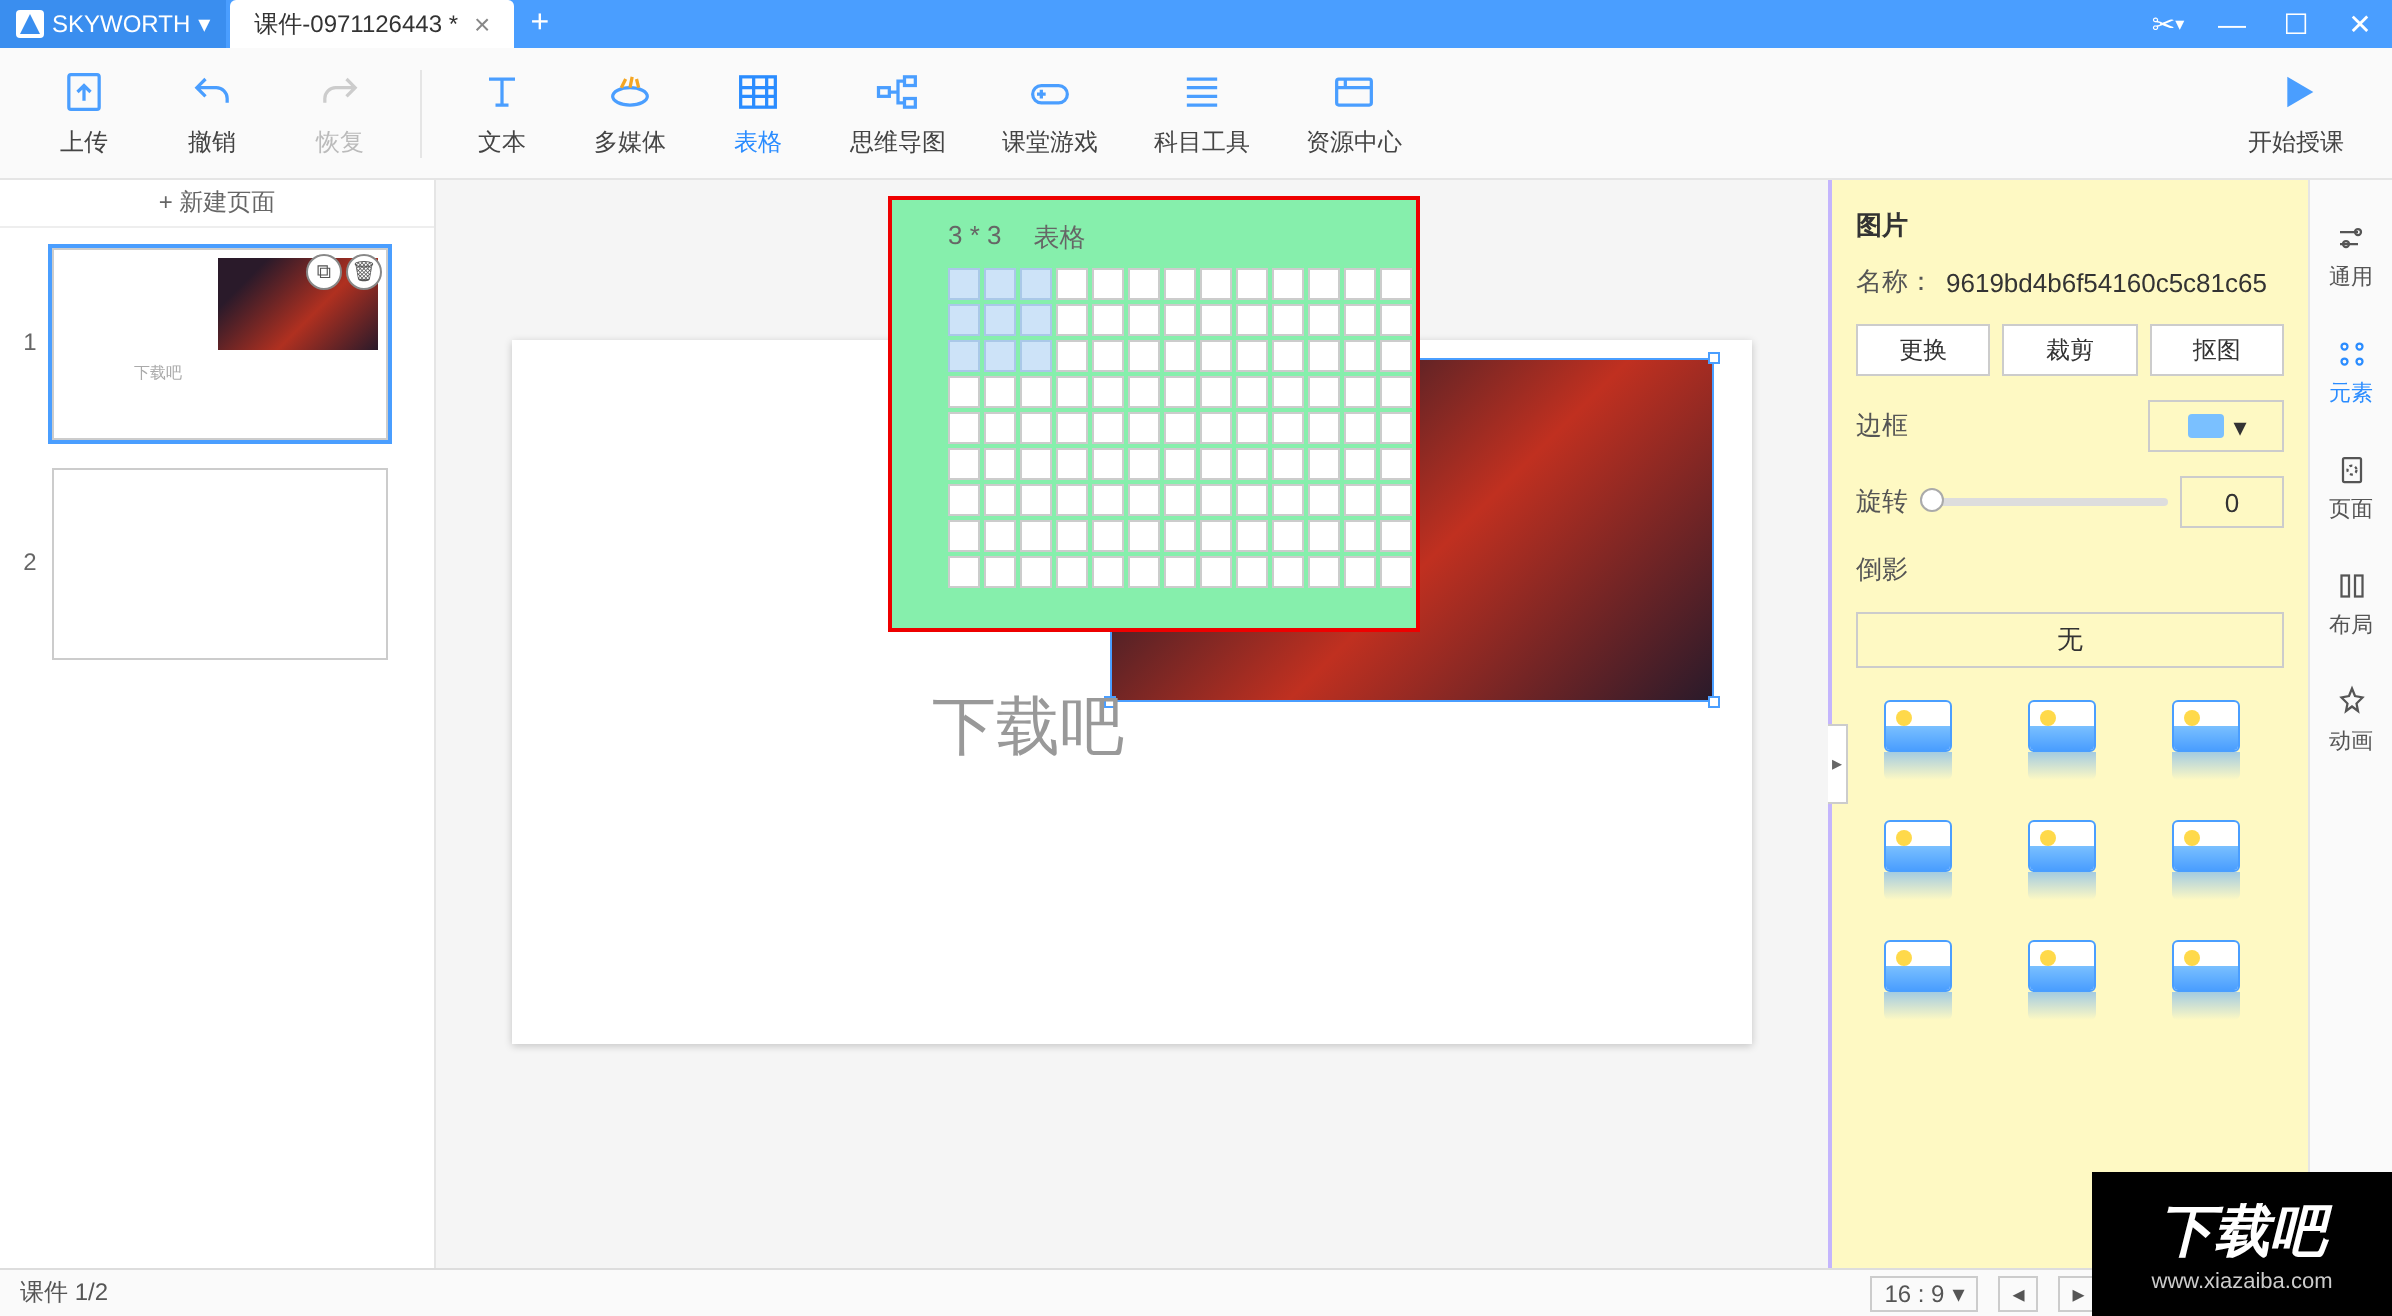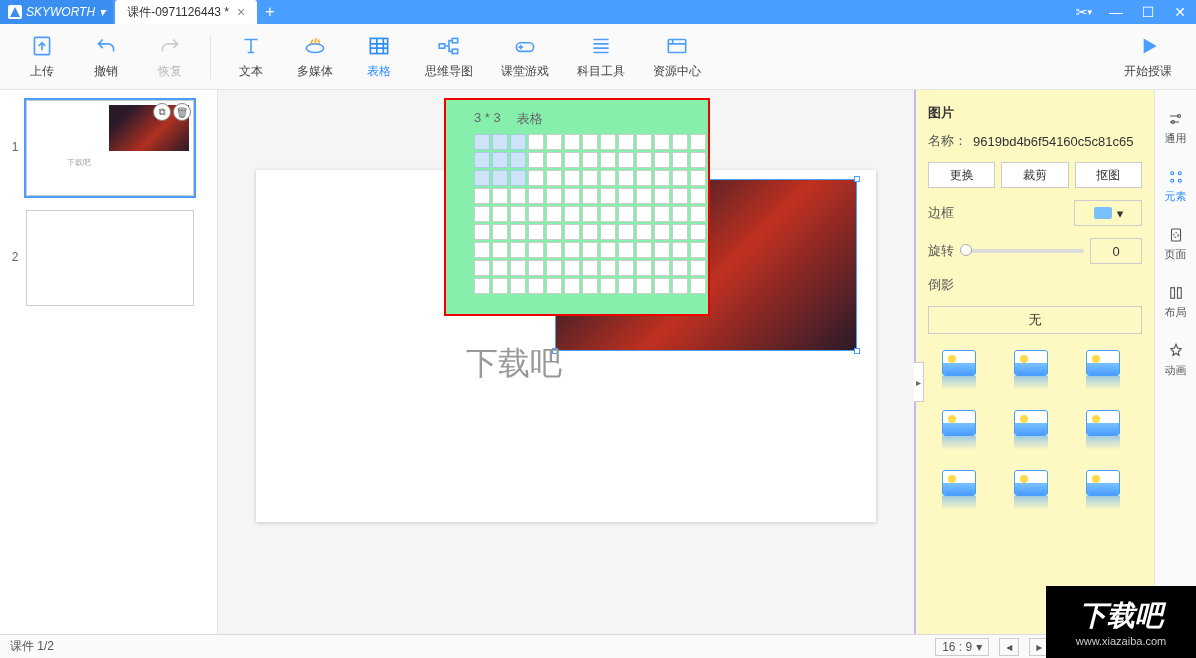--- a/index.html
+++ b/index.html
@@ -1,20 +1,20 @@
 <!DOCTYPE html>
 <html><head>
 <meta charset="utf-8">
 <style>
 * { box-sizing: border-box; margin: 0; padding: 0; font-family: "Microsoft YaHei", sans-serif; }
 body { width: 1196px; height: 658px; overflow: hidden; background: #fff; position: relative; }
 
 
 .titlebar { height: 24px; background: #4a9eff; display: flex; align-items: center; color: #fff; font-size: 12px; }
-.titlebar .logo { background: #3a8eef; padding: 0 8px; height: 24px; display: flex; align-items: center; gap: 4px; font-style: italic; }
+.titlebar .logo { background: #3a8eef; padding: 0 8px; height: 24px; display: flex; align-items: center; gap: 4px; }
 .titlebar .logo-icon { width: 14px; height: 14px; background: #fff; border-radius: 2px; position: relative; }
 .titlebar .logo-icon::after { content: ""; position: absolute; inset: 2px; background: #3a8eef; clip-path: polygon(50% 0, 100% 100%, 0 100%); }
 .titlebar .tab { background: #fff; color: #333; padding: 0 12px; height: 24px; display: flex; align-items: center; border-radius: 3px 3px 0 0; margin-left: 2px; }
 .titlebar .tab .close { margin-left: 8px; color: #888; font-size: 14px; }
 .titlebar .spacer { flex: 1; }
 .titlebar .wbtn { width: 32px; height: 24px; display: flex; align-items: center; justify-content: center; font-size: 14px; }
 
 
 .toolbar { height: 66px; background: #fafafa; border-bottom: 1px solid #e5e5e5; display: flex; align-items: center; padding: 0 10px; }
 .tool { display: flex; flex-direction: column; align-items: center; justify-content: center; width: 64px; height: 56px; font-size: 12px; color: #444; cursor: pointer; }
@@ -193,20 +193,21 @@
   <div class="tool wide">
     <svg viewBox="0 0 24 24" fill="#4a9eff">
         <path d="M8 5l12 7-12 7z"></path>
       </svg>
     <span class="lbl">开始授课</span>
   </div>
 </div>
 
 <div class="main">
   <div class="slides">
+    <div class="new-page">+ 新建页面</div>
     <div class="slide-row selected">
       <div class="slide-num">1</div>
       <div class="slide-thumb">
         <div class="thumb-img"></div>
         <div class="thumb-actions">
           <div class="thumb-btn">⧉</div>
           <div class="thumb-btn">🗑</div>
         </div>
         <div class="thumb-text">下载吧</div>
       </div>

